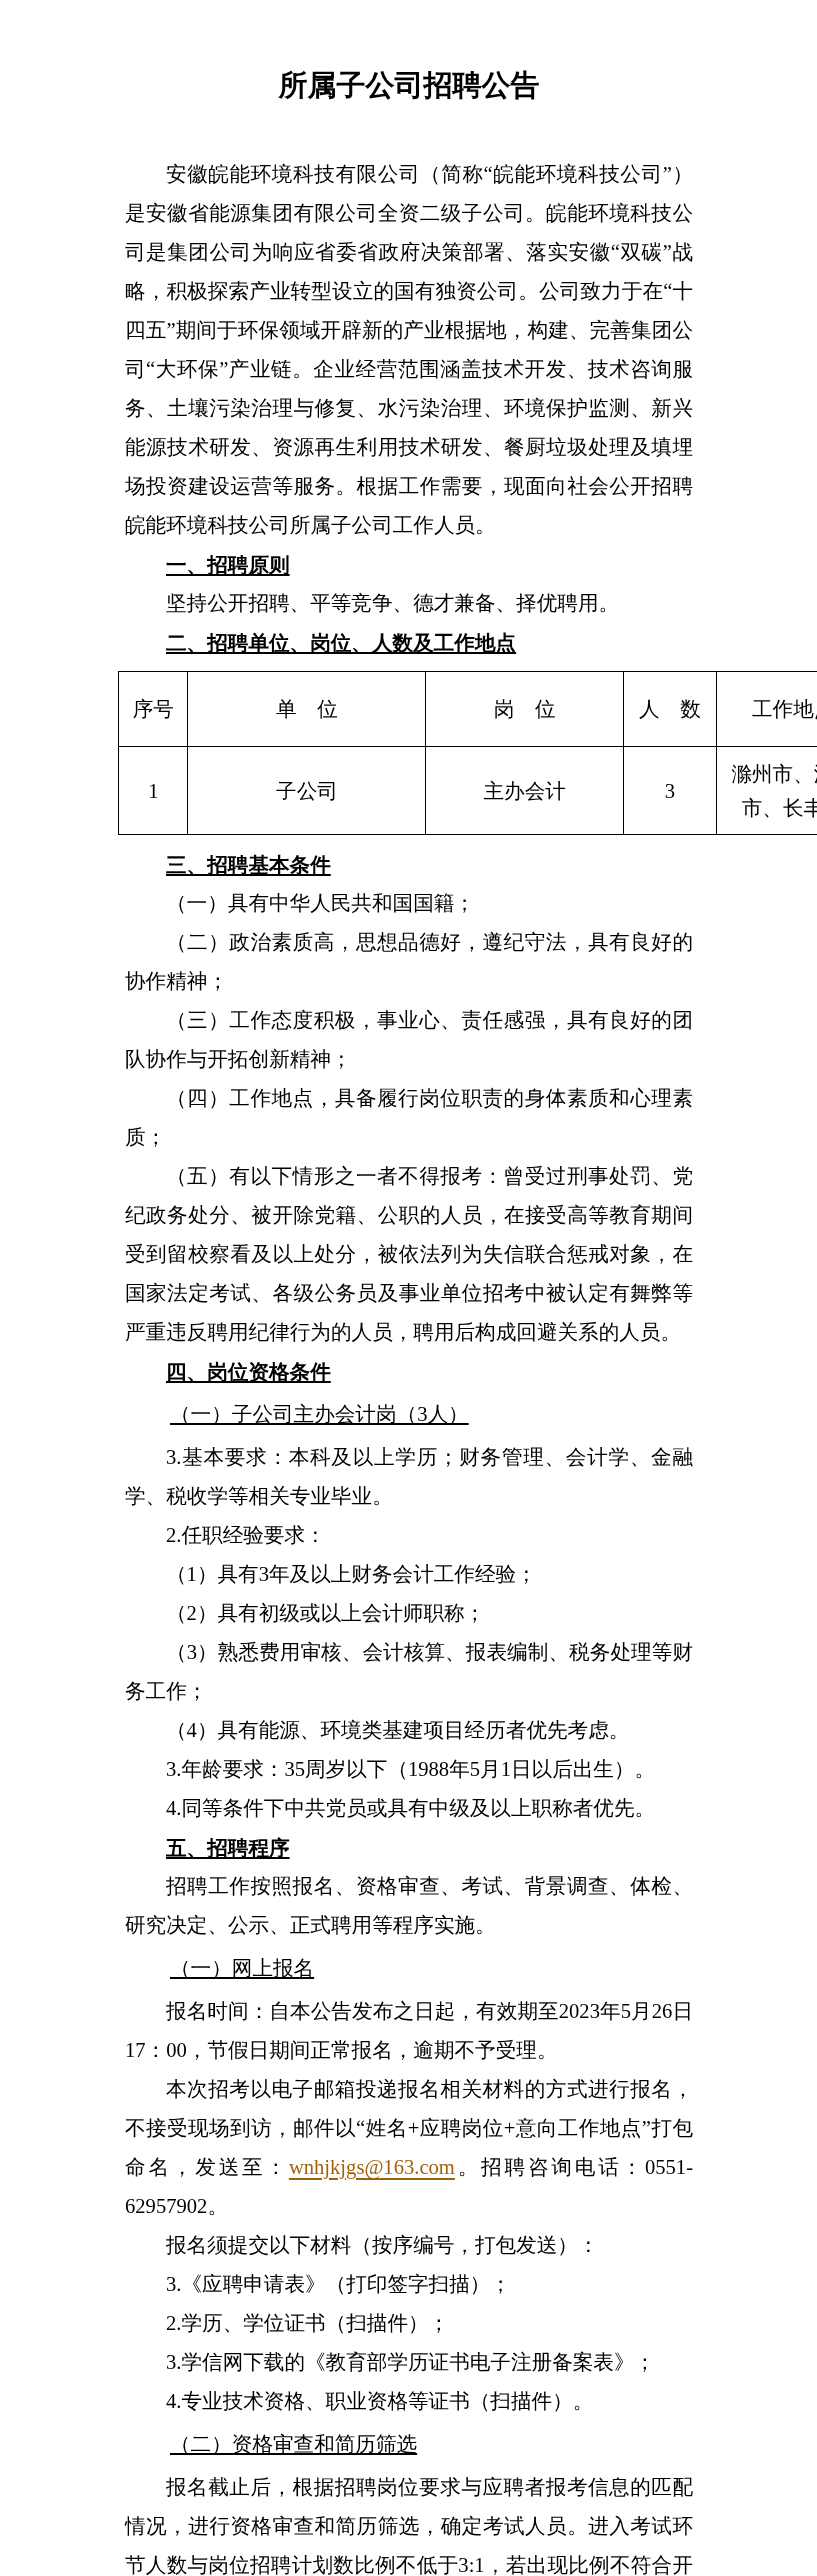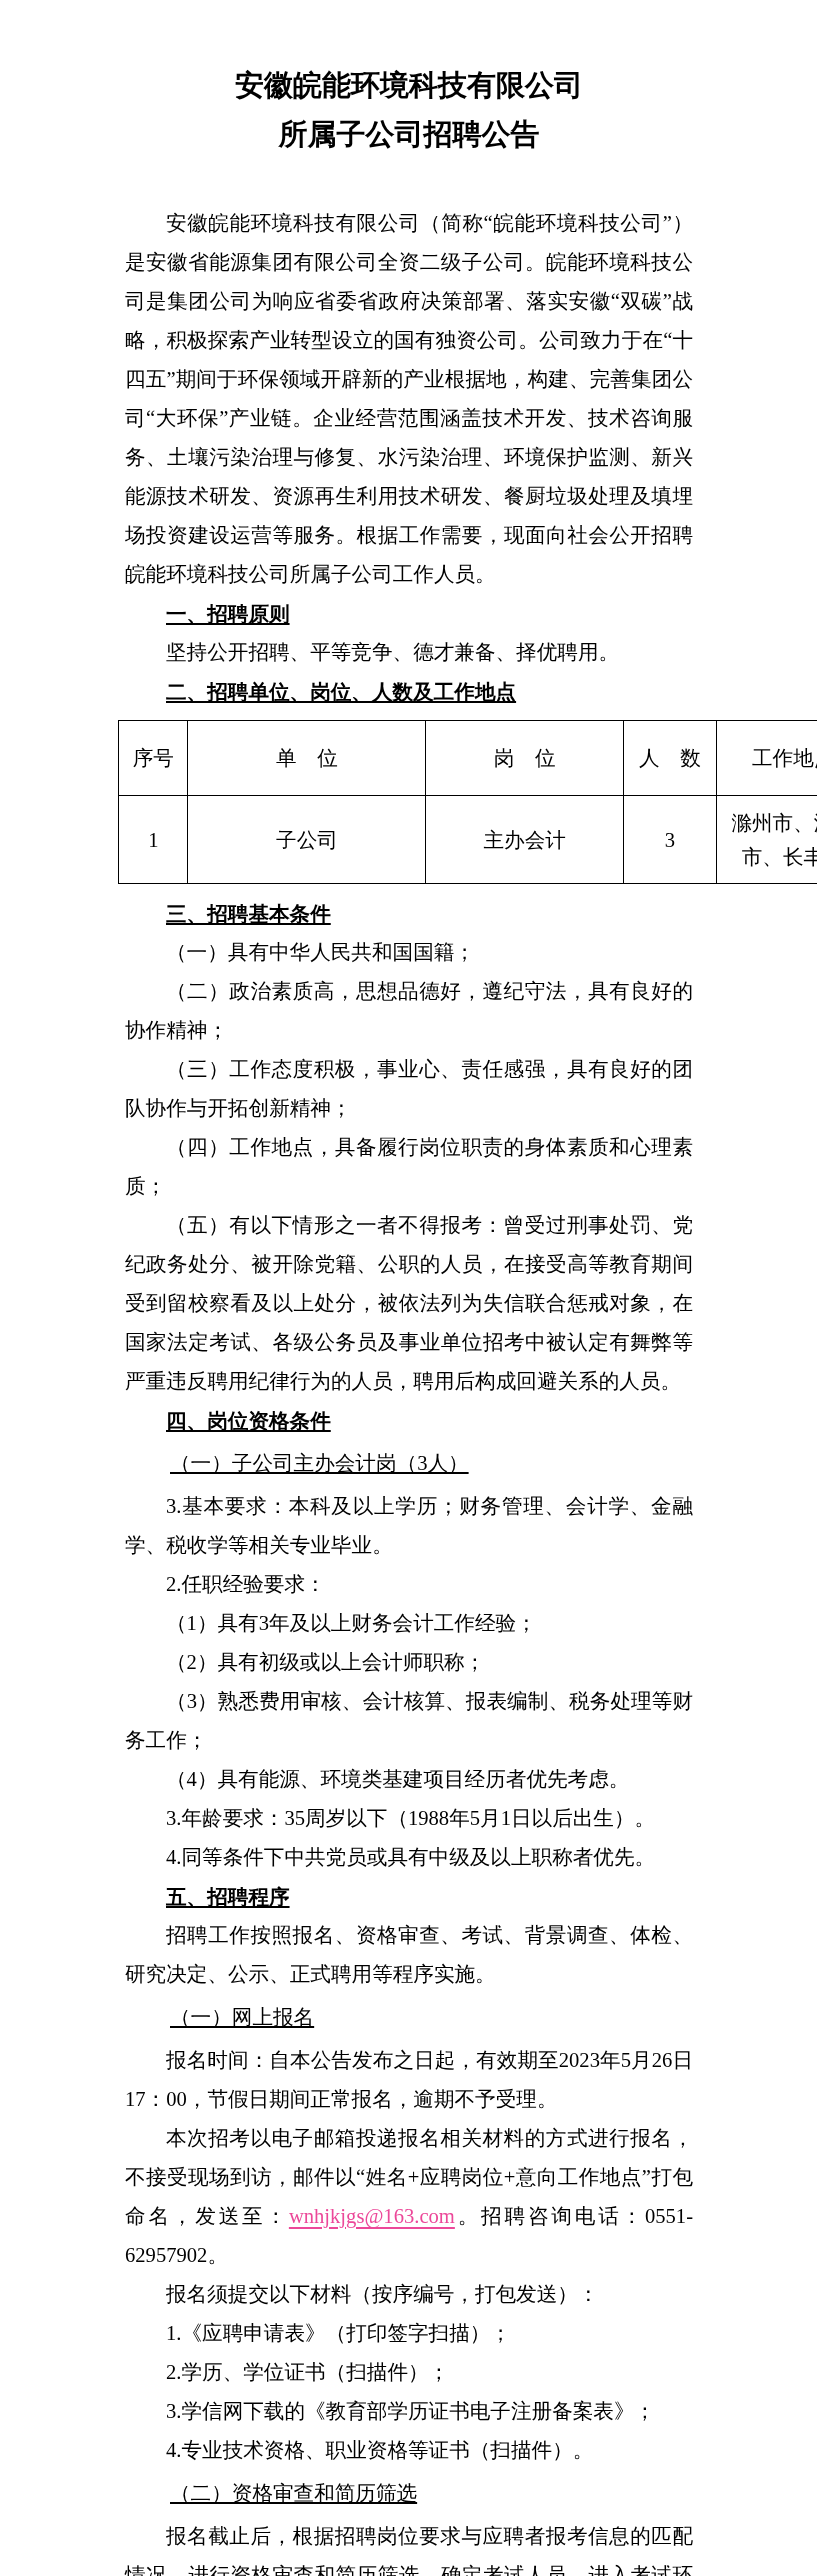--- a/index.html
+++ b/index.html
@@ -63,32 +63,31 @@
     box-sizing:border-box;
   }
   table.job-table th{height:75px;}
   table.job-table td{height:88px;}
   .col-no{width:9.2%;}
   .col-unit{width:31.7%;}
   .col-post{width:26.3%;}
   .col-count{width:12.4%;}
   .col-loc{width:20.4%;}
   .email-link{
-    color:#ec4899;
+    color:#a16207;
     text-decoration:underline;
     text-underline-offset:4.1px;
   }
 </style>
 </head>
 <body>
 
 <div class="page">
 
   <div class="title-block">
-    <div class="title">安徽皖能环境科技有限公司</div>
     <div class="title">所属子公司招聘公告</div>
   </div>
 
   <p class="p">安徽皖能环境科技有限公司（简称“皖能环境科技公司”）是安徽省能源集团有限公司全资二级子公司。皖能环境科技公司是集团公司为响应省委省政府决策部署、落实安徽“双碳”战略，积极探索产业转型设立的国有独资公司。公司致力于在“十四五”期间于环保领域开辟新的产业根据地，构建、完善集团公司“大环保”产业链。企业经营范围涵盖技术开发、技术咨询服务、土壤污染治理与修复、水污染治理、环境保护监测、新兴能源技术研发、资源再生利用技术研发、餐厨垃圾处理及填埋场投资建设运营等服务。根据工作需要，现面向社会公开招聘皖能环境科技公司所属子公司工作人员。</p>
 
   <p class="h">一、招聘原则</p>
   <p class="p">坚持公开招聘、平等竞争、德才兼备、择优聘用。</p>
 
   <p class="h">二、招聘单位、岗位、人数及工作地点</p>
 
@@ -138,21 +137,21 @@
   <p class="p">3.年龄要求：35周岁以下（1988年5月1日以后出生）。</p>
   <p class="p">4.同等条件下中共党员或具有中级及以上职称者优先。</p>
 
   <p class="h">五、招聘程序</p>
   <p class="p">招聘工作按照报名、资格审查、考试、背景调查、体检、研究决定、公示、正式聘用等程序实施。</p>
 
   <p class="sub-h">（一）网上报名</p>
   <p class="p">报名时间：自本公告发布之日起，有效期至2023年5月26日17：00，节假日期间正常报名，逾期不予受理。</p>
   <p class="p"><span>本次招考以电子邮箱投递报名相关材料的方式进行报名，不接受现场到访，邮件以“姓名+应聘岗位+意向工作地点”打包命名，发送至：</span><span class="email-link">wnhjkjgs@163.com</span><span>。招聘咨询电话：0551-62957902。</span></p>
   <p class="p">报名须提交以下材料（按序编号，打包发送）：</p>
-  <p class="p">1.《应聘申请表》（打印签字扫描）；</p>
+  <p class="p">3.《应聘申请表》（打印签字扫描）；</p>
   <p class="p">2.学历、学位证书（扫描件）；</p>
   <p class="p">3.学信网下载的《教育部学历证书电子注册备案表》；</p>
   <p class="p">4.专业技术资格、职业资格等证书（扫描件）。</p>
 
   <p class="sub-h">（二）资格审查和简历筛选</p>
   <p class="p">报名截止后，根据招聘岗位要求与应聘者报考信息的匹配情况，进行资格审查和简历筛选，确定考试人员。进入考试环节人数与岗位招聘计划数比例不低于3:1，若出现比例不符合开考要求时，取消或相应核减该岗位招聘计划人数。</p>
 
 </div>
 
 

